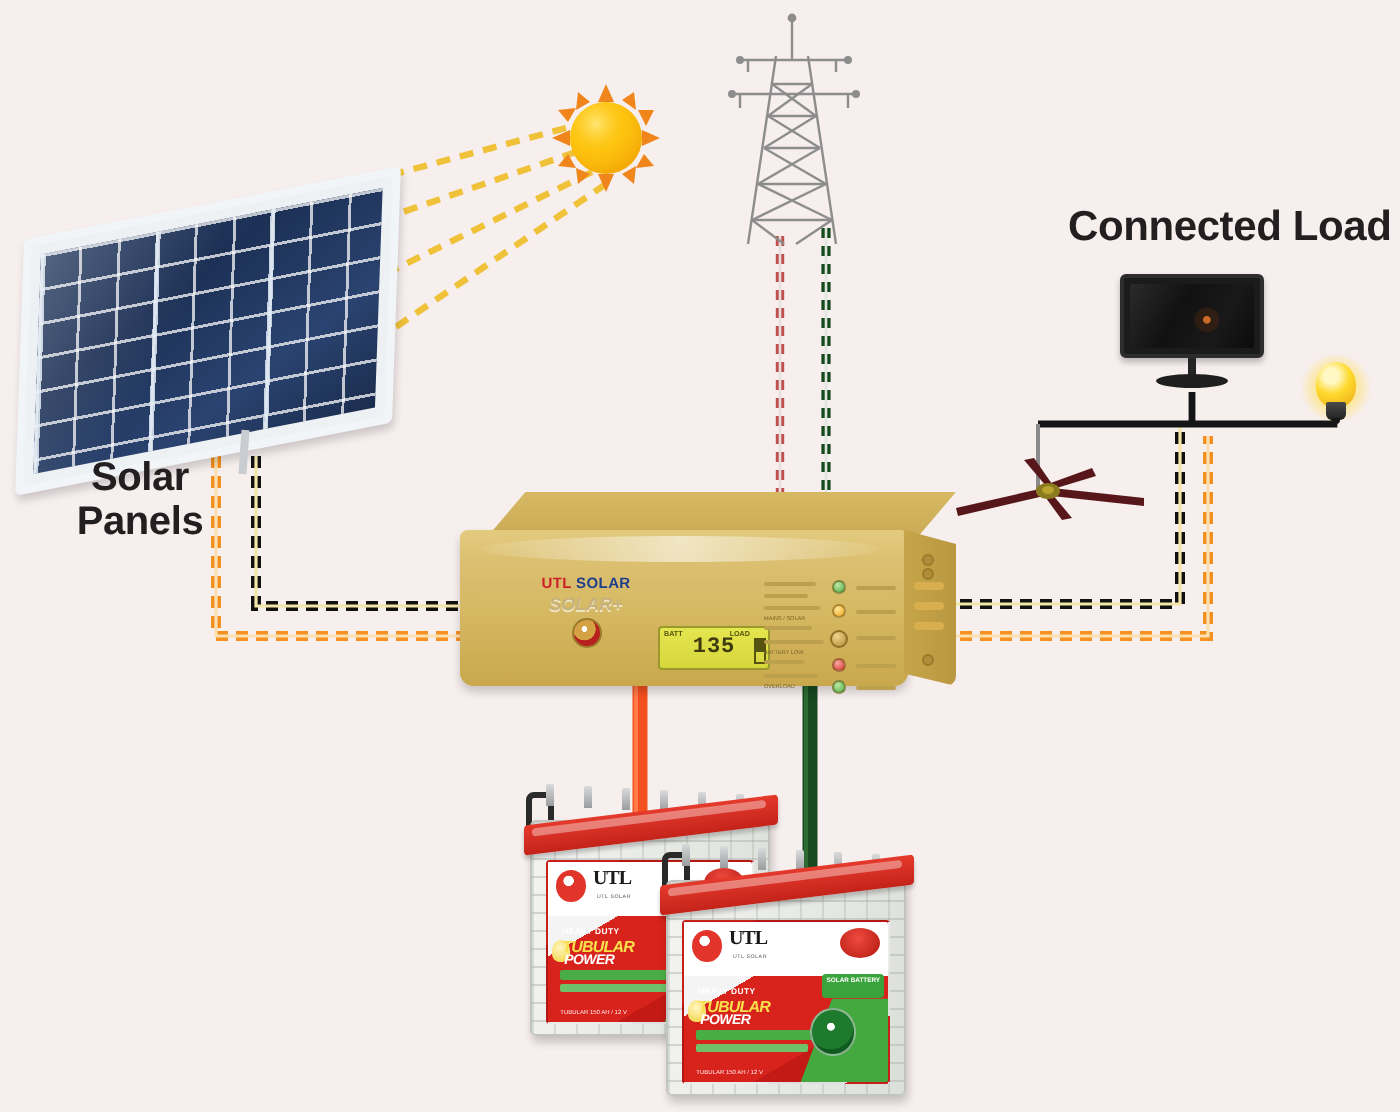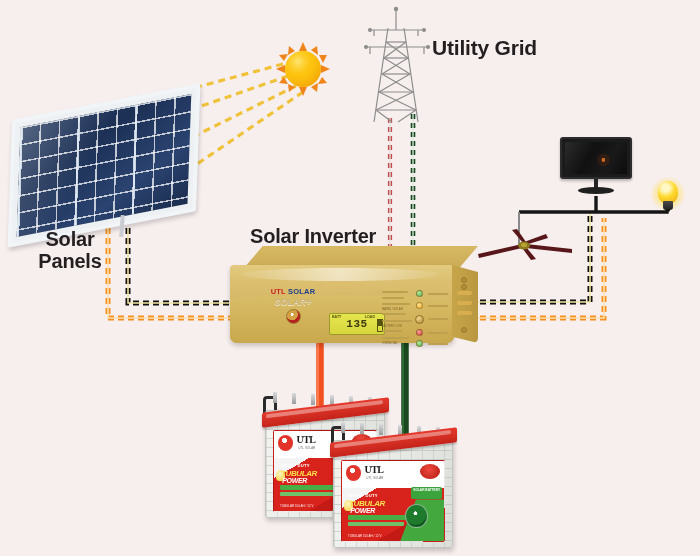--- a/index.html
+++ b/index.html
@@ -553,18 +553,17 @@
       <div class="bl-power">POWER</div>
       <div class="bl-stripe"></div>
       <div class="bl-stripe2"></div>
       <div class="bl-green-swoosh"></div>
       <div class="bl-seal"></div>
       <div class="bl-foot">TUBULAR
 150 AH / 12 V</div>
     </div>
   </div>
 
-  <div class="label" id="lbl-utility-grid">Utility Grid</div>
-  <div class="label" id="lbl-solar-inverter">Solar Inverter</div>
+  <div class="label" id="lbl-connected-load">Connected Load</div>
   <div class="label" id="lbl-solar-panels">Solar
 Panels</div>
 
 </div>
 
 </body></html>

